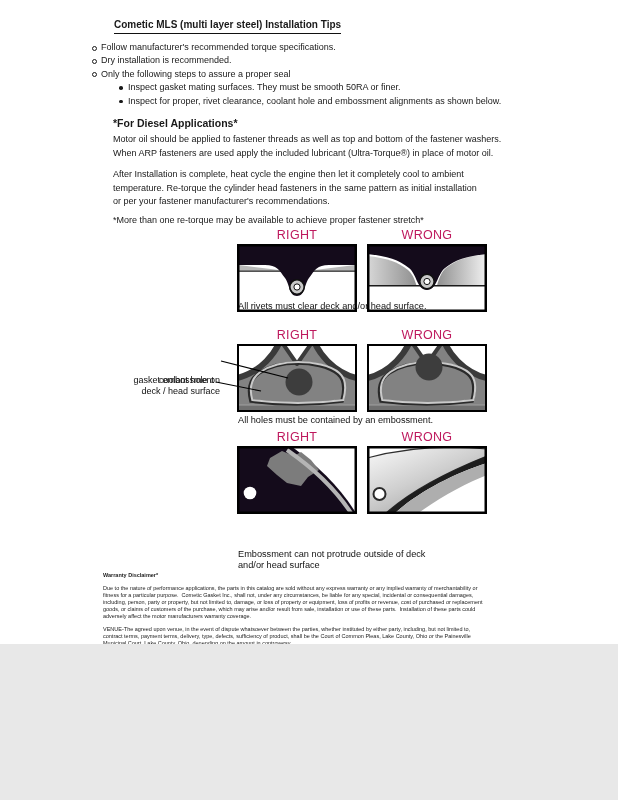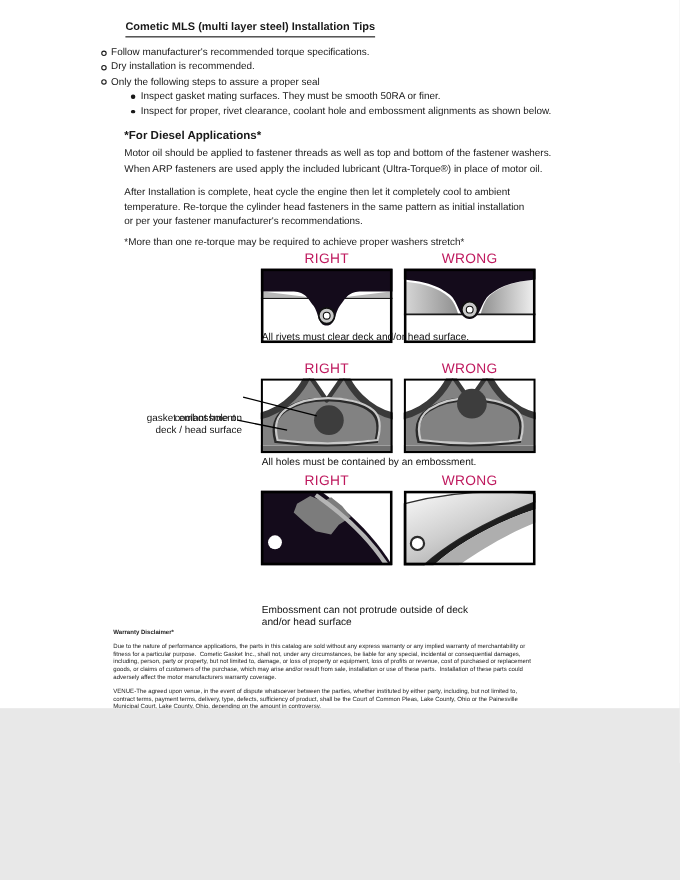--- a/index.html
+++ b/index.html
@@ -75,21 +75,21 @@
       <span>Inspect for proper, rivet clearance, coolant hole and embossment alignments as shown below.</span>
     </div>
   </div>
 
   <div class="abs h2">*For Diesel Applications*</div>
   <div class="abs p1 pre">Motor oil should be applied to fastener threads as well as top and bottom of the fastener washers.
 When ARP fasteners are used apply the included lubricant (Ultra-Torque®) in place of motor oil.</div>
   <div class="abs p2 pre">After Installation is complete, heat cycle the engine then let it completely cool to ambient
 temperature. Re-torque the cylinder head fasteners in the same pattern as initial installation
 or per your fastener manufacturer's recommendations.</div>
-  <div class="abs note">*More than one re-torque may be required to achieve proper washers stretch*</div>
+  <div class="abs note">*More than one re-torque may be available to achieve proper fastener stretch*</div>
 
   <div class="abs figlabel" style="left:237px;top:228px;">RIGHT</div>
   <div class="abs figlabel" style="left:367px;top:228px;">WRONG</div>
 
   <div class="abs figbox" style="left:237px;top:244px;">
     <svg viewBox="0 0 120 68">
       <rect width="120" height="68" fill="#ffffff"></rect>
       <path d="M2,21 L46,26.5 L2,26.5 Z" fill="#b8b8b8"></path>
       <path d="M118,21 L74,26.5 L118,26.5 Z" fill="#b8b8b8"></path>
       <line x1="0" y1="27.2" x2="120" y2="27.2" stroke="#1a1a1a" stroke-width="1.2"></line>

